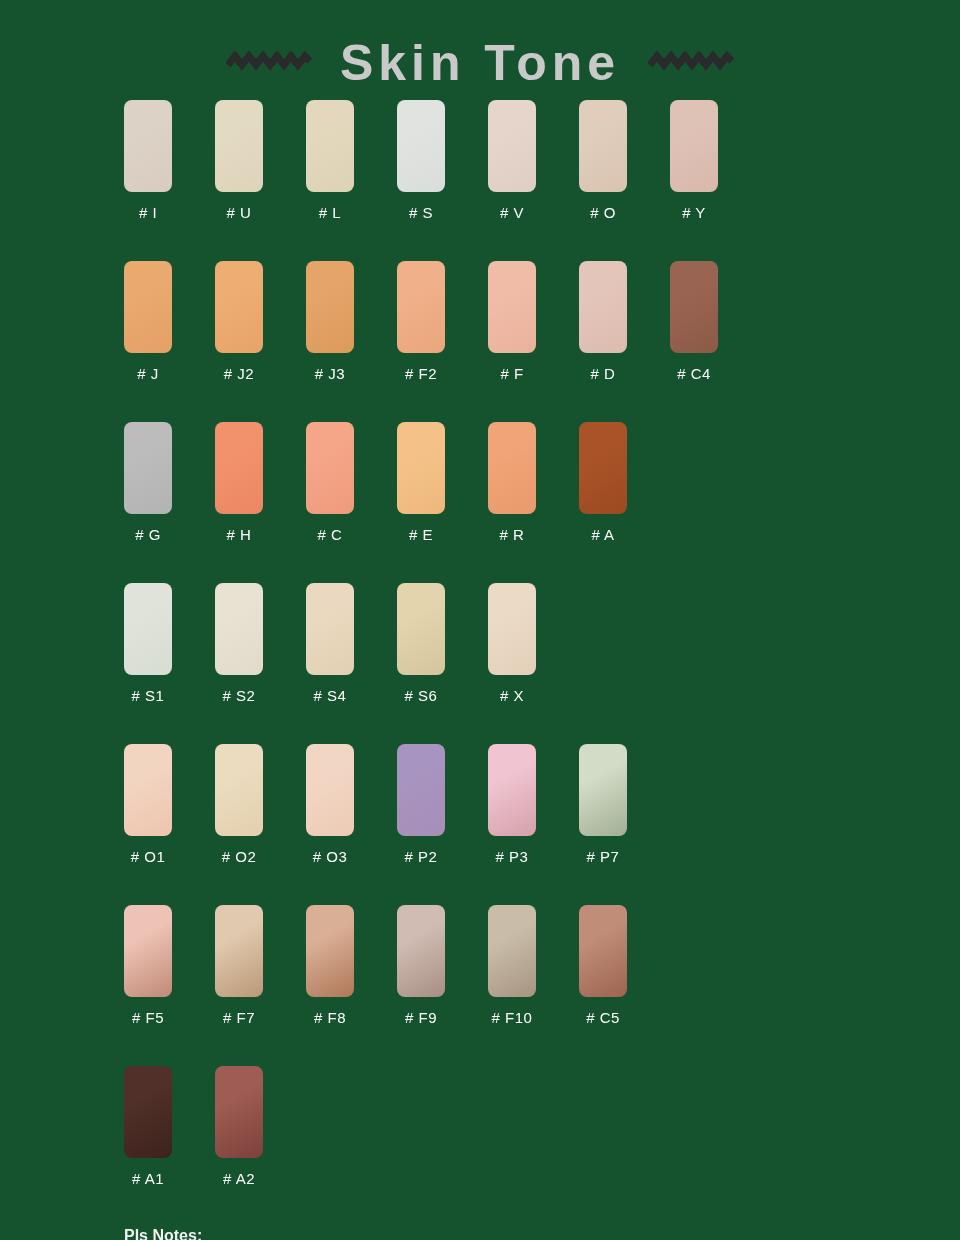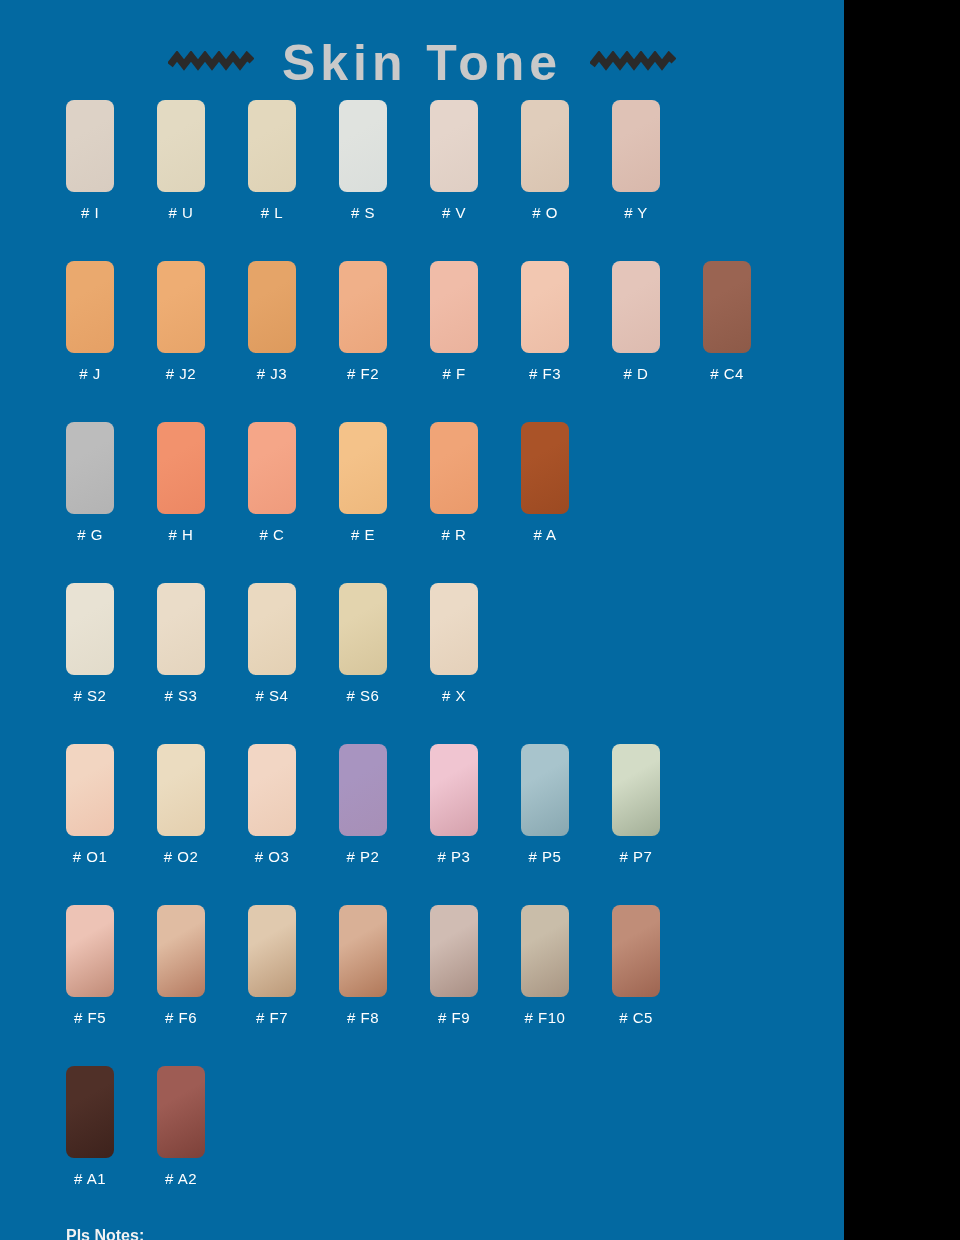--- a/index.html
+++ b/index.html
@@ -2,21 +2,21 @@
 <html><head>
 <meta charset="utf-8">
 <style>
   * { margin:0; padding:0; box-sizing:border-box; }
   html, body {
     width:960px; height:1240px;
     background:#000000;
     font-family:"Liberation Sans", sans-serif;
     overflow:hidden;
   }
-  .page { position:relative; width:844px; height:1240px; background:#0369a1; }
+  .page { position:relative; width:960px; height:1240px; background:#14532d; }
 
   
   .header {
     display:flex; align-items:center; justify-content:center;
     gap:28px;
     padding-top:36px;
     height:90px;
   }
   .title {
     font-size:50px;
@@ -136,24 +136,20 @@
         </div>
         <div class="cell">
           <div class="swatch" style="background: linear-gradient(150deg, rgb(240, 176, 137) 0%, rgb(240, 176, 137) 35%, rgb(235, 166, 124) 100%);"></div>
           <div class="swatch-label"># F2</div>
         </div>
         <div class="cell">
           <div class="swatch" style="background: linear-gradient(150deg, rgb(240, 188, 168) 0%, rgb(240, 188, 168) 35%, rgb(234, 178, 156) 100%);"></div>
           <div class="swatch-label"># F</div>
         </div>
         <div class="cell">
-          <div class="swatch" style="background: linear-gradient(150deg, rgb(242, 199, 177) 0%, rgb(242, 199, 177) 35%, rgb(236, 189, 166) 100%);"></div>
-          <div class="swatch-label"># F3</div>
-        </div>
-        <div class="cell">
           <div class="swatch" style="background: linear-gradient(150deg, rgb(228, 197, 186) 0%, rgb(228, 197, 186) 35%, rgb(221, 187, 175) 100%);"></div>
           <div class="swatch-label"># D</div>
         </div>
         <div class="cell">
           <div class="swatch" style="background: linear-gradient(150deg, rgb(154, 100, 82) 0%, rgb(154, 100, 82) 35%, rgb(141, 90, 72) 100%);"></div>
           <div class="swatch-label"># C4</div>
         </div>
       </div>
       <div class="row">
         <div class="cell">
@@ -176,28 +172,28 @@
           <div class="swatch" style="background: linear-gradient(150deg, rgb(240, 164, 119) 0%, rgb(240, 164, 119) 35%, rgb(234, 154, 107) 100%);"></div>
           <div class="swatch-label"># R</div>
         </div>
         <div class="cell">
           <div class="swatch" style="background: linear-gradient(150deg, rgb(170, 83, 40) 0%, rgb(170, 83, 40) 35%, rgb(156, 74, 34) 100%);"></div>
           <div class="swatch-label"># A</div>
         </div>
       </div>
       <div class="row">
         <div class="cell">
+          <div class="swatch" style="background: linear-gradient(150deg, rgb(223, 227, 218) 0%, rgb(223, 227, 218) 35%, rgb(216, 221, 211) 100%);"></div>
+          <div class="swatch-label"># S1</div>
+        </div>
+        <div class="cell">
           <div class="swatch" style="background: linear-gradient(150deg, rgb(232, 226, 211) 0%, rgb(232, 226, 211) 35%, rgb(226, 219, 202) 100%);"></div>
           <div class="swatch-label"># S2</div>
         </div>
         <div class="cell">
-          <div class="swatch" style="background: linear-gradient(150deg, rgb(234, 220, 200) 0%, rgb(234, 220, 200) 35%, rgb(228, 212, 189) 100%);"></div>
-          <div class="swatch-label"># S3</div>
-        </div>
-        <div class="cell">
           <div class="swatch" style="background: linear-gradient(150deg, rgb(234, 217, 192) 0%, rgb(234, 217, 192) 35%, rgb(227, 208, 179) 100%);"></div>
           <div class="swatch-label"># S4</div>
         </div>
         <div class="cell">
           <div class="swatch" style="background: linear-gradient(150deg, rgb(227, 212, 174) 0%, rgb(227, 212, 174) 35%, rgb(214, 197, 155) 100%);"></div>
           <div class="swatch-label"># S6</div>
         </div>
         <div class="cell">
           <div class="swatch" style="background: linear-gradient(150deg, rgb(235, 218, 198) 0%, rgb(235, 218, 198) 35%, rgb(228, 208, 185) 100%);"></div>
           <div class="swatch-label"># X</div>
@@ -218,38 +214,30 @@
         </div>
         <div class="cell">
           <div class="swatch" style="background: linear-gradient(150deg, rgb(168, 148, 192) 0%, rgb(168, 148, 192) 35%, rgb(167, 143, 182) 100%);"></div>
           <div class="swatch-label"># P2</div>
         </div>
         <div class="cell">
           <div class="swatch" style="background: linear-gradient(150deg, rgb(240, 197, 209) 0%, rgb(240, 197, 209) 35%, rgb(212, 160, 171) 100%);"></div>
           <div class="swatch-label"># P3</div>
         </div>
         <div class="cell">
-          <div class="swatch" style="background: linear-gradient(150deg, rgb(168, 196, 204) 0%, rgb(168, 196, 204) 35%, rgb(136, 167, 176) 100%);"></div>
-          <div class="swatch-label"># P5</div>
-        </div>
-        <div class="cell">
           <div class="swatch" style="background: linear-gradient(150deg, rgb(211, 220, 198) 0%, rgb(211, 220, 198) 35%, rgb(162, 174, 150) 100%);"></div>
           <div class="swatch-label"># P7</div>
         </div>
       </div>
       <div class="row">
         <div class="cell">
           <div class="swatch" style="background: linear-gradient(150deg, rgb(237, 195, 181) 0%, rgb(237, 195, 181) 35%, rgb(192, 138, 118) 100%);"></div>
           <div class="swatch-label"># F5</div>
         </div>
         <div class="cell">
-          <div class="swatch" style="background: linear-gradient(150deg, rgb(224, 188, 162) 0%, rgb(224, 188, 162) 35%, rgb(180, 121, 95) 100%);"></div>
-          <div class="swatch-label"># F6</div>
-        </div>
-        <div class="cell">
           <div class="swatch" style="background: linear-gradient(150deg, rgb(224, 201, 174) 0%, rgb(224, 201, 174) 35%, rgb(187, 152, 119) 100%);"></div>
           <div class="swatch-label"># F7</div>
         </div>
         <div class="cell">
           <div class="swatch" style="background: linear-gradient(150deg, rgb(217, 176, 150) 0%, rgb(217, 176, 150) 35%, rgb(176, 119, 88) 100%);"></div>
           <div class="swatch-label"># F8</div>
         </div>
         <div class="cell">
           <div class="swatch" style="background: linear-gradient(150deg, rgb(208, 188, 179) 0%, rgb(208, 188, 179) 35%, rgb(168, 142, 131) 100%);"></div>
           <div class="swatch-label"># F9</div>

